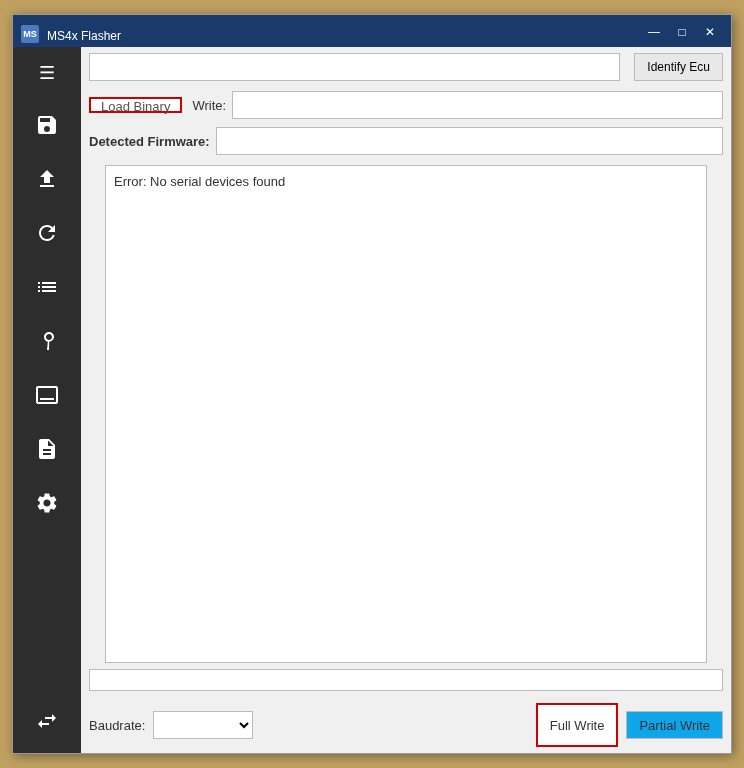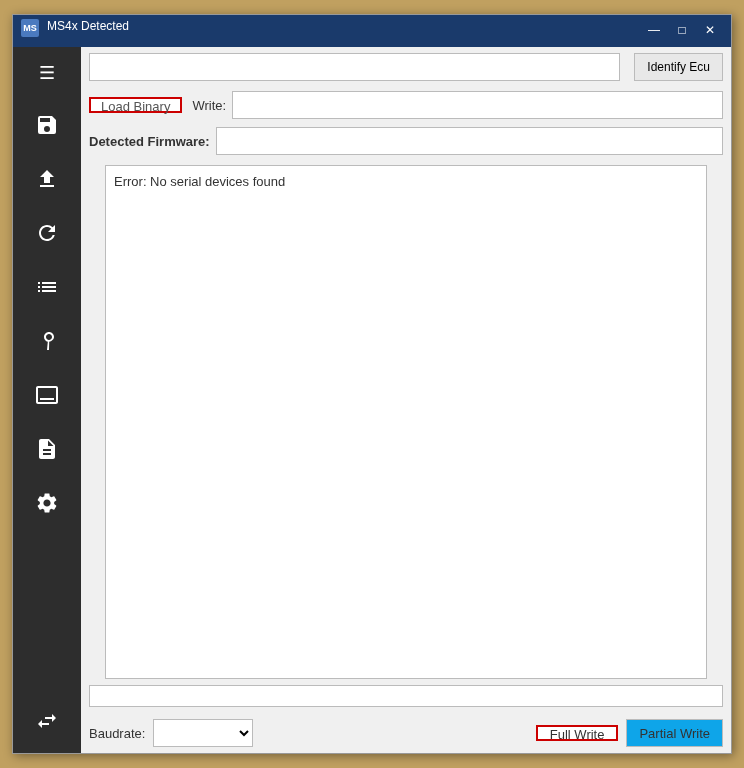--- a/index.html
+++ b/index.html
@@ -22,21 +22,21 @@
       border: 1px solid #999;
       display: flex;
       flex-direction: column;
       box-shadow: 2px 2px 10px rgba(0,0,0,0.4);
     }
 
     .title-bar {
       background: #1a3a6b;
       color: white;
       display: flex;
-      align-items: flex-start;
+      align-items: flex-end;
       padding: 4px 8px;
       height: 32px;
       flex-shrink: 0;
     }
 
     .title-bar-icon {
       width: 18px;
       height: 18px;
       background: #4a7abf;
       border-radius: 2px;
@@ -275,21 +275,21 @@
       border: 1px solid #bbb;
       background: white;
       font-size: 12px;
       min-width: 100px;
       cursor: pointer;
     }
 
     .bottom-spacer { flex: 1; }
 
     .full-write-btn {
-      height: 16px;
+      height: 44px;
       padding: 0 12px;
       background: white;
       border: 2px solid #cc0000;
       cursor: pointer;
       font-size: 13px;
       color: #333;
     }
 
     .partial-write-btn {
       height: 28px;
@@ -301,21 +301,21 @@
       color: #333;
     }
   </style>
 </head>
 <body>
 
 <div class="window">
 
   <div class="title-bar">
     <div class="title-bar-icon">MS</div>
-    <span class="title-bar-title">MS4x Detected</span>
+    <span class="title-bar-title">MS4x Flasher</span>
     <div class="title-bar-controls">
       <button class="title-bar-btn">—</button>
       <button class="title-bar-btn">□</button>
       <button class="title-bar-btn close">✕</button>
     </div>
   </div>
 
   <div class="main-content">
 
     <div class="sidebar">

